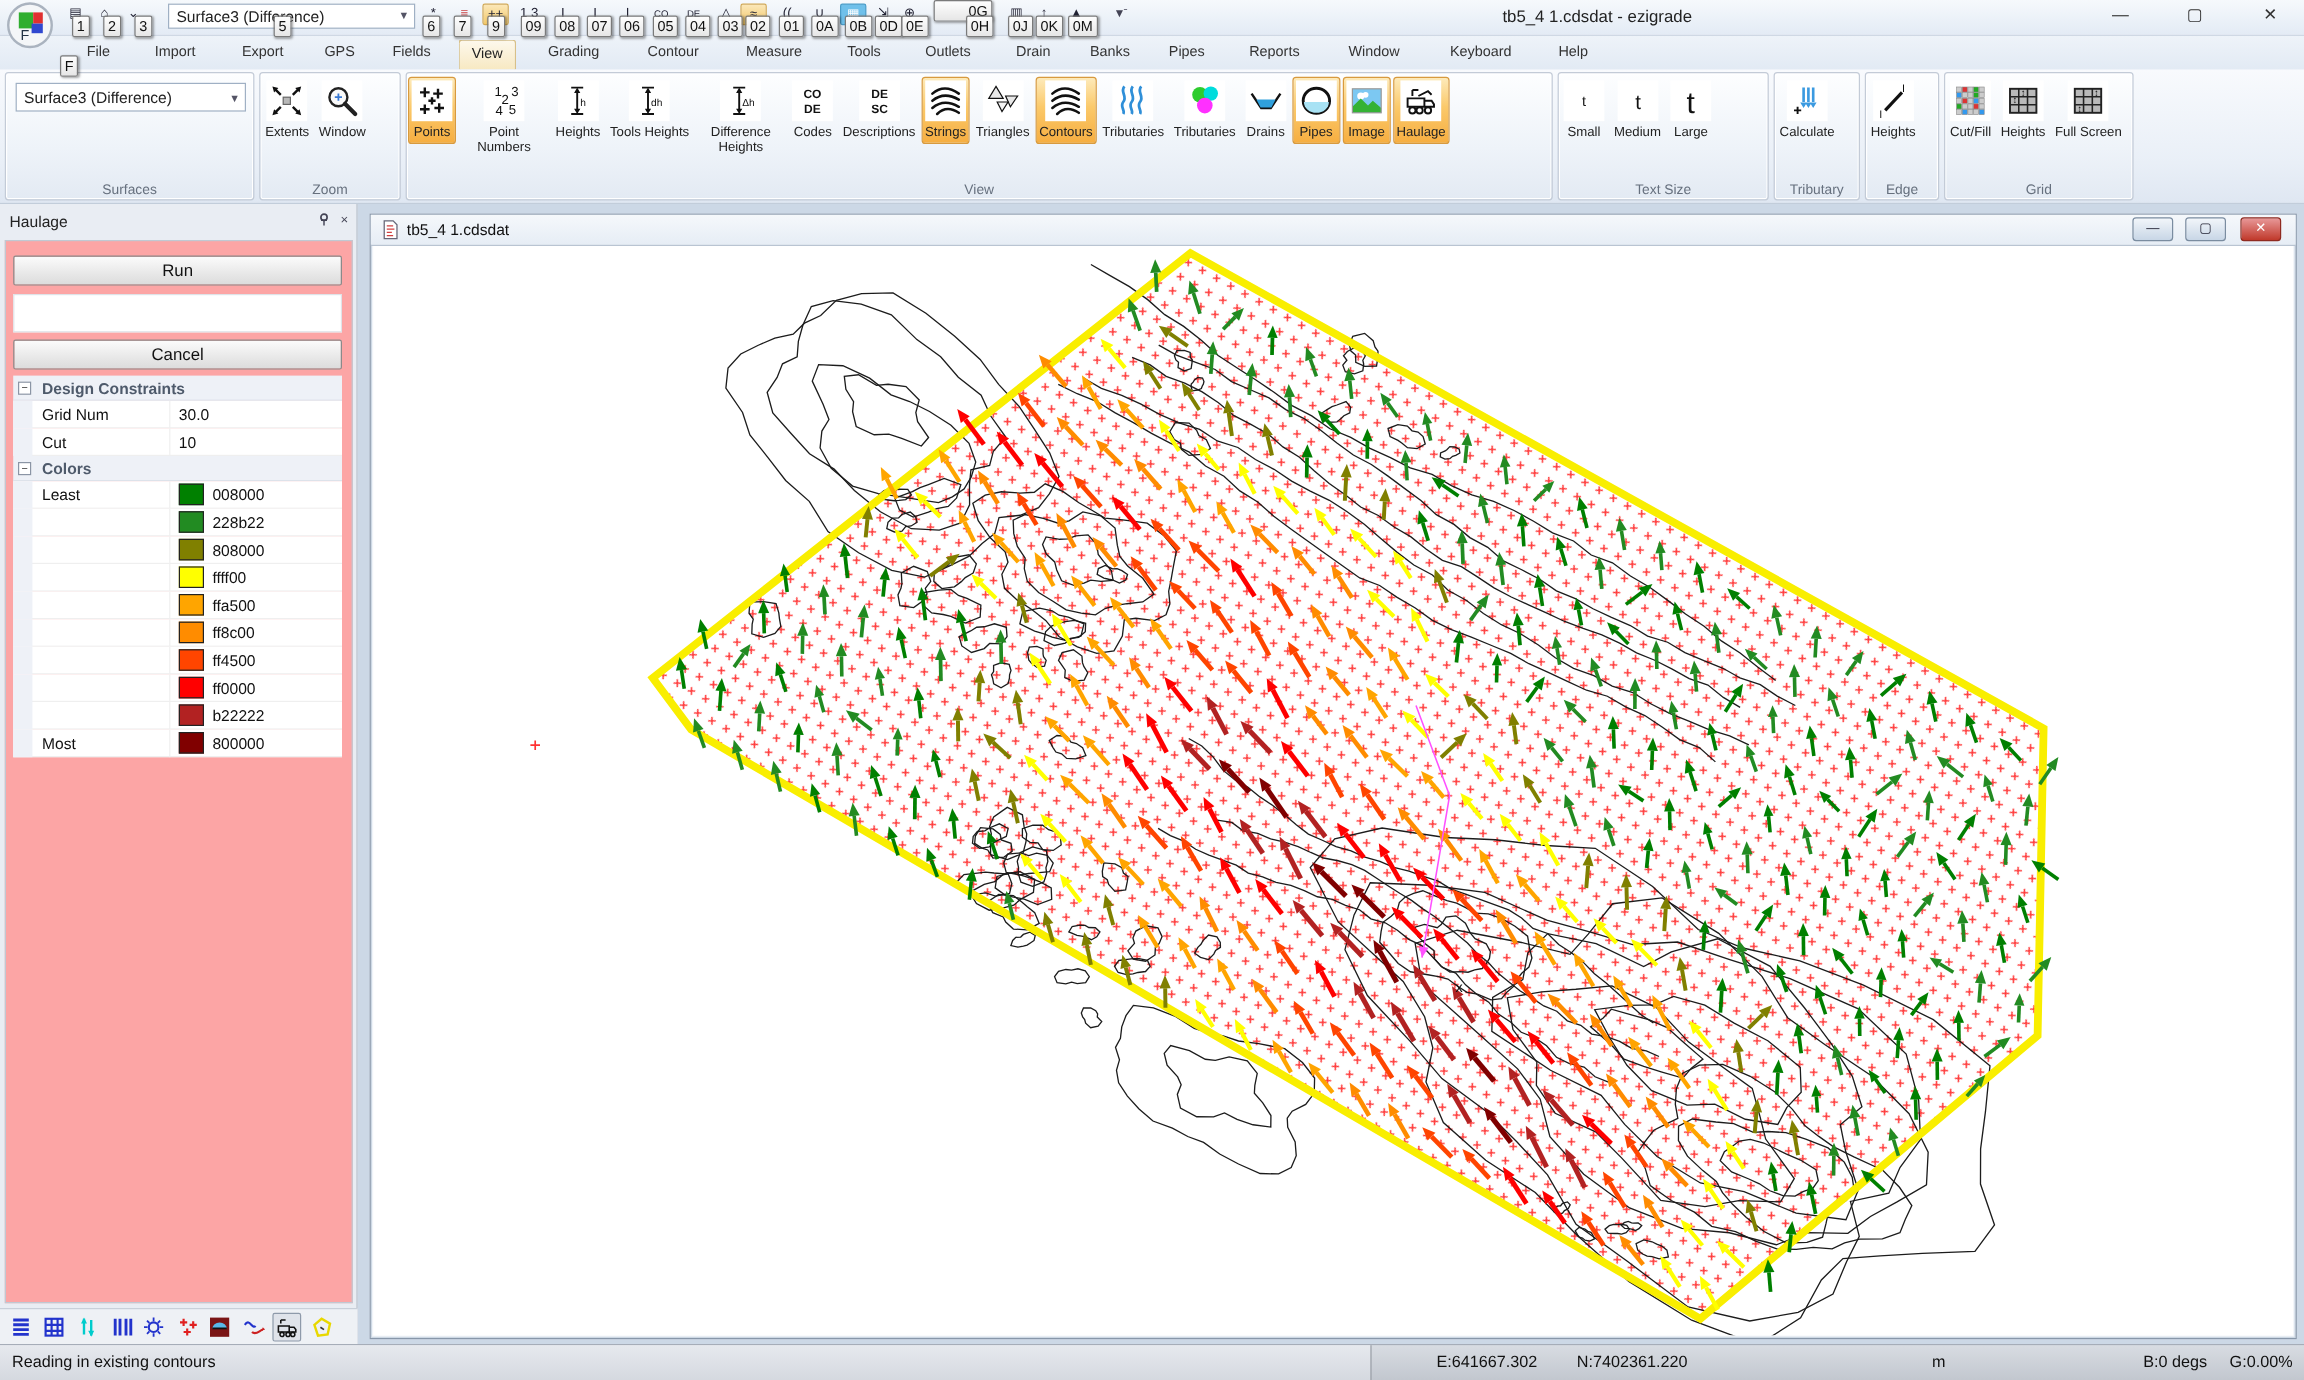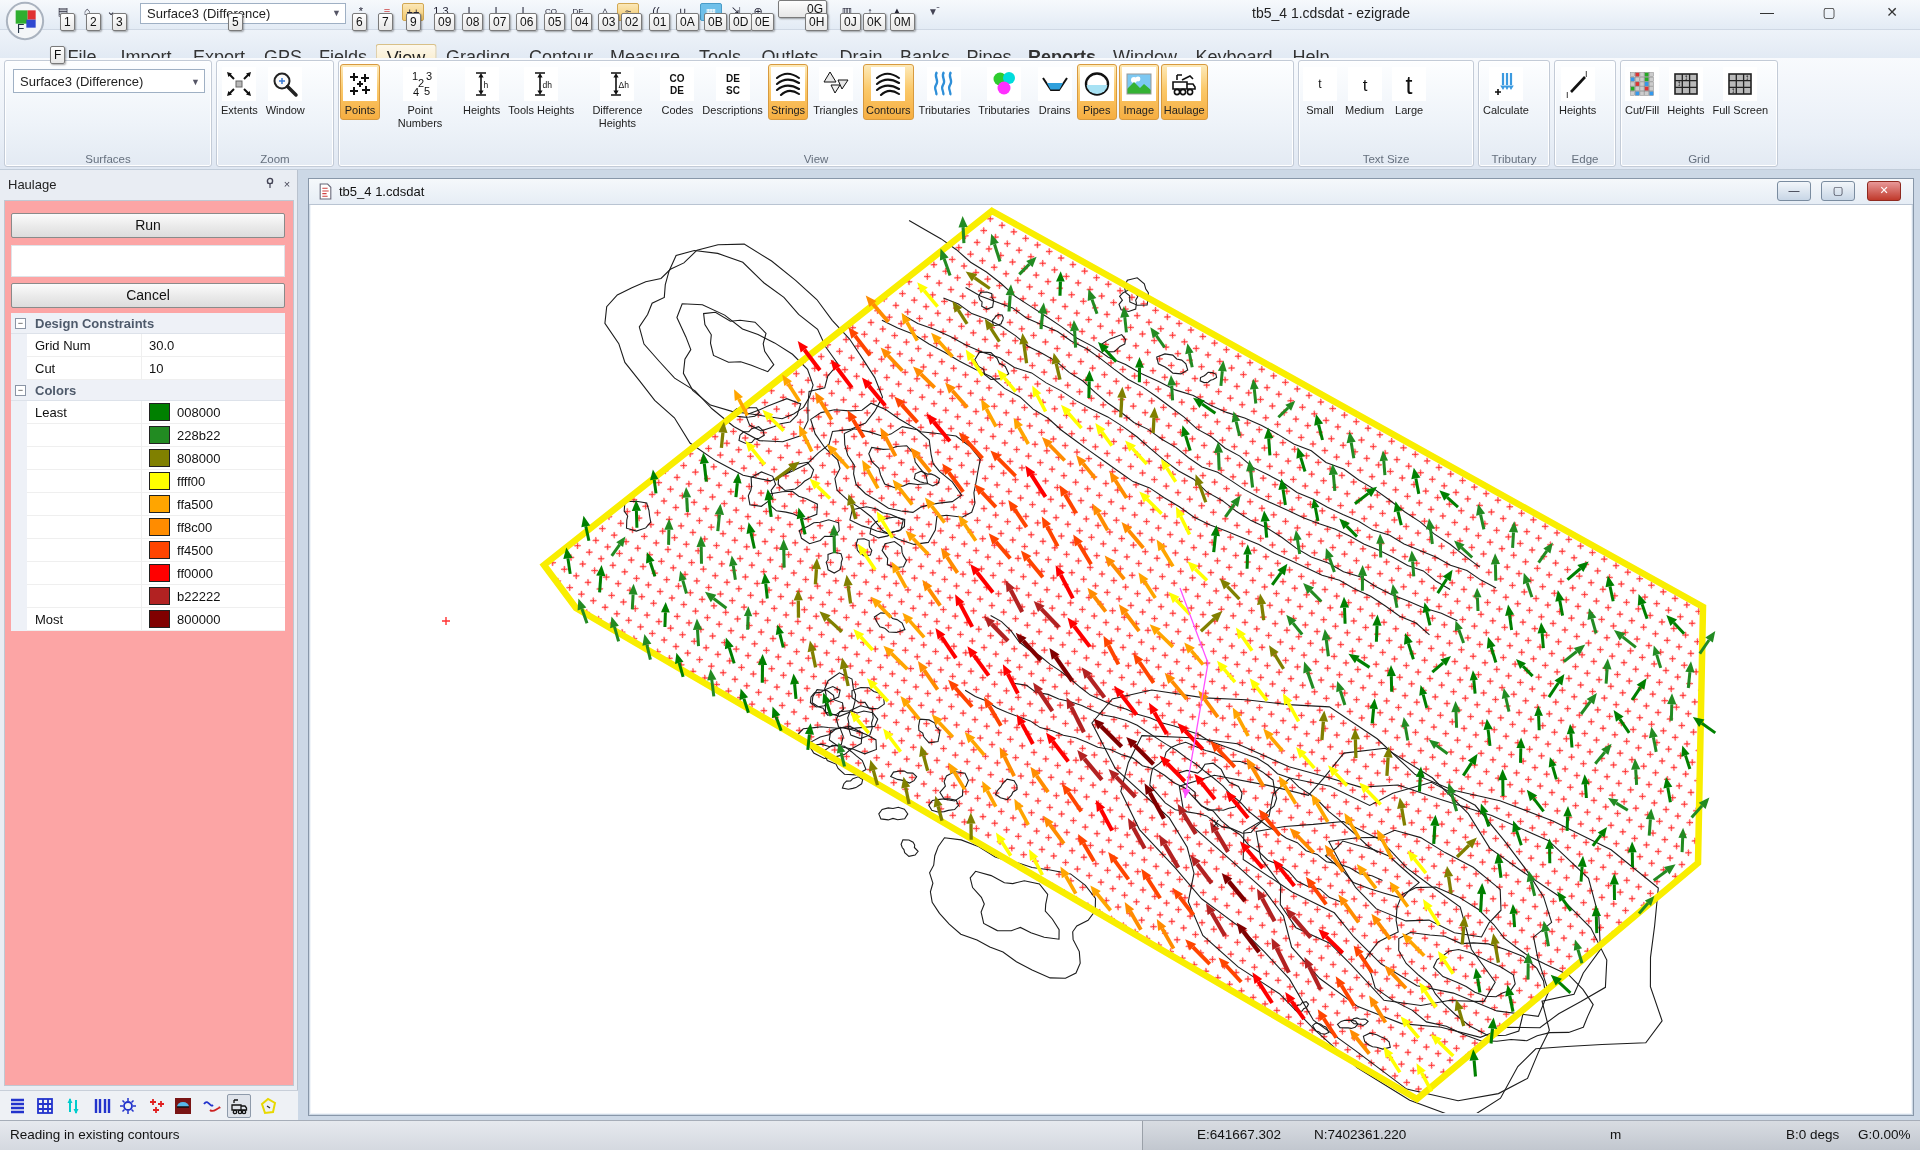--- a/index.html
+++ b/index.html
@@ -23,22 +23,22 @@
   .qa-ico.blue{background:#6fc0ea;color:#fff;border:1px solid #4a9cc8;}
   .overflow-chip{position:absolute;left:928px;top:6px;font-size:10px;color:#445;}
   
   .keytip{position:absolute;z-index:60;background:linear-gradient(#fefefe,#e6e6e6);
     border:1px solid #7a7a7a;border-radius:2px;box-shadow:1px 1px 2px rgba(0,0,0,.35);
     font-size:12px;color:#111;padding:0 3px;height:18px;line-height:17px;}
 
   
   .tabrow{position:absolute;left:0;top:30px;width:1920px;height:28px;
     background:linear-gradient(#eef3f9,#e2eaf4);}
-  .tab{position:absolute;top:14px;height:25px;transform:translateX(-50%);
-    padding:3px 10px 0 10px;font-size:18px;color:#333;white-space:nowrap;}
+  .tab{position:absolute;top:3px;height:25px;transform:translateX(-50%);
+    padding:3px 10px 0 10px;font-size:12px;color:#333;white-space:nowrap;}
   .tab.active{background:linear-gradient(#fdf8ec,#f7e9c2);border:1px solid #d8c088;
     border-bottom:none;border-radius:3px 3px 0 0;color:#222;}
 
   
   .ribbon{position:absolute;left:0;top:58px;width:1920px;height:112px;
     background:linear-gradient(#f8fafd,#e9eff7 70%,#dfe7f2);border-bottom:1px solid #c2cdda;}
   .rgroup{position:absolute;top:2px;height:107px;border:1px solid #c3cbd7;border-radius:3px;
     background:linear-gradient(#fdfeff,#eef3f9 60%,#e3eaf3);box-shadow:inset 0 0 0 1px #fff;}
   .rgroup-label{position:absolute;bottom:1px;left:0;right:0;text-align:center;
     font-size:11.5px;color:#66707e;}
@@ -169,21 +169,21 @@
       <div class="tab" style="left: 343px;">Fields</div>
       <div class="tab active" style="left: 406px;">View</div>
       <div class="tab" style="left: 478px;">Grading</div>
       <div class="tab" style="left: 561px;">Contour</div>
       <div class="tab" style="left: 645px;">Measure</div>
       <div class="tab" style="left: 720px;">Tools</div>
       <div class="tab" style="left: 790px;">Outlets</div>
       <div class="tab" style="left: 861px;">Drain</div>
       <div class="tab" style="left: 925px;">Banks</div>
       <div class="tab" style="left: 989px;">Pipes</div>
-      <div class="tab" style="left: 1062px; font-weight: bold;">Reports</div>
+      <div class="tab" style="left: 1062px;">Reports</div>
       <div class="tab" style="left: 1145px;">Window</div>
       <div class="tab" style="left: 1234px;">Keyboard</div>
       <div class="tab" style="left: 1311px;">Help</div>
     </div>
 
   <div id="keytips">
       <span class="keytip" style="left: 50px; top: 46px;">F</span>
       <span class="keytip" style="left: 60px; top: 13px;">1</span>
       <span class="keytip" style="left: 86px; top: 13px;">2</span>
       <span class="keytip" style="left: 112px; top: 13px;">3</span>

